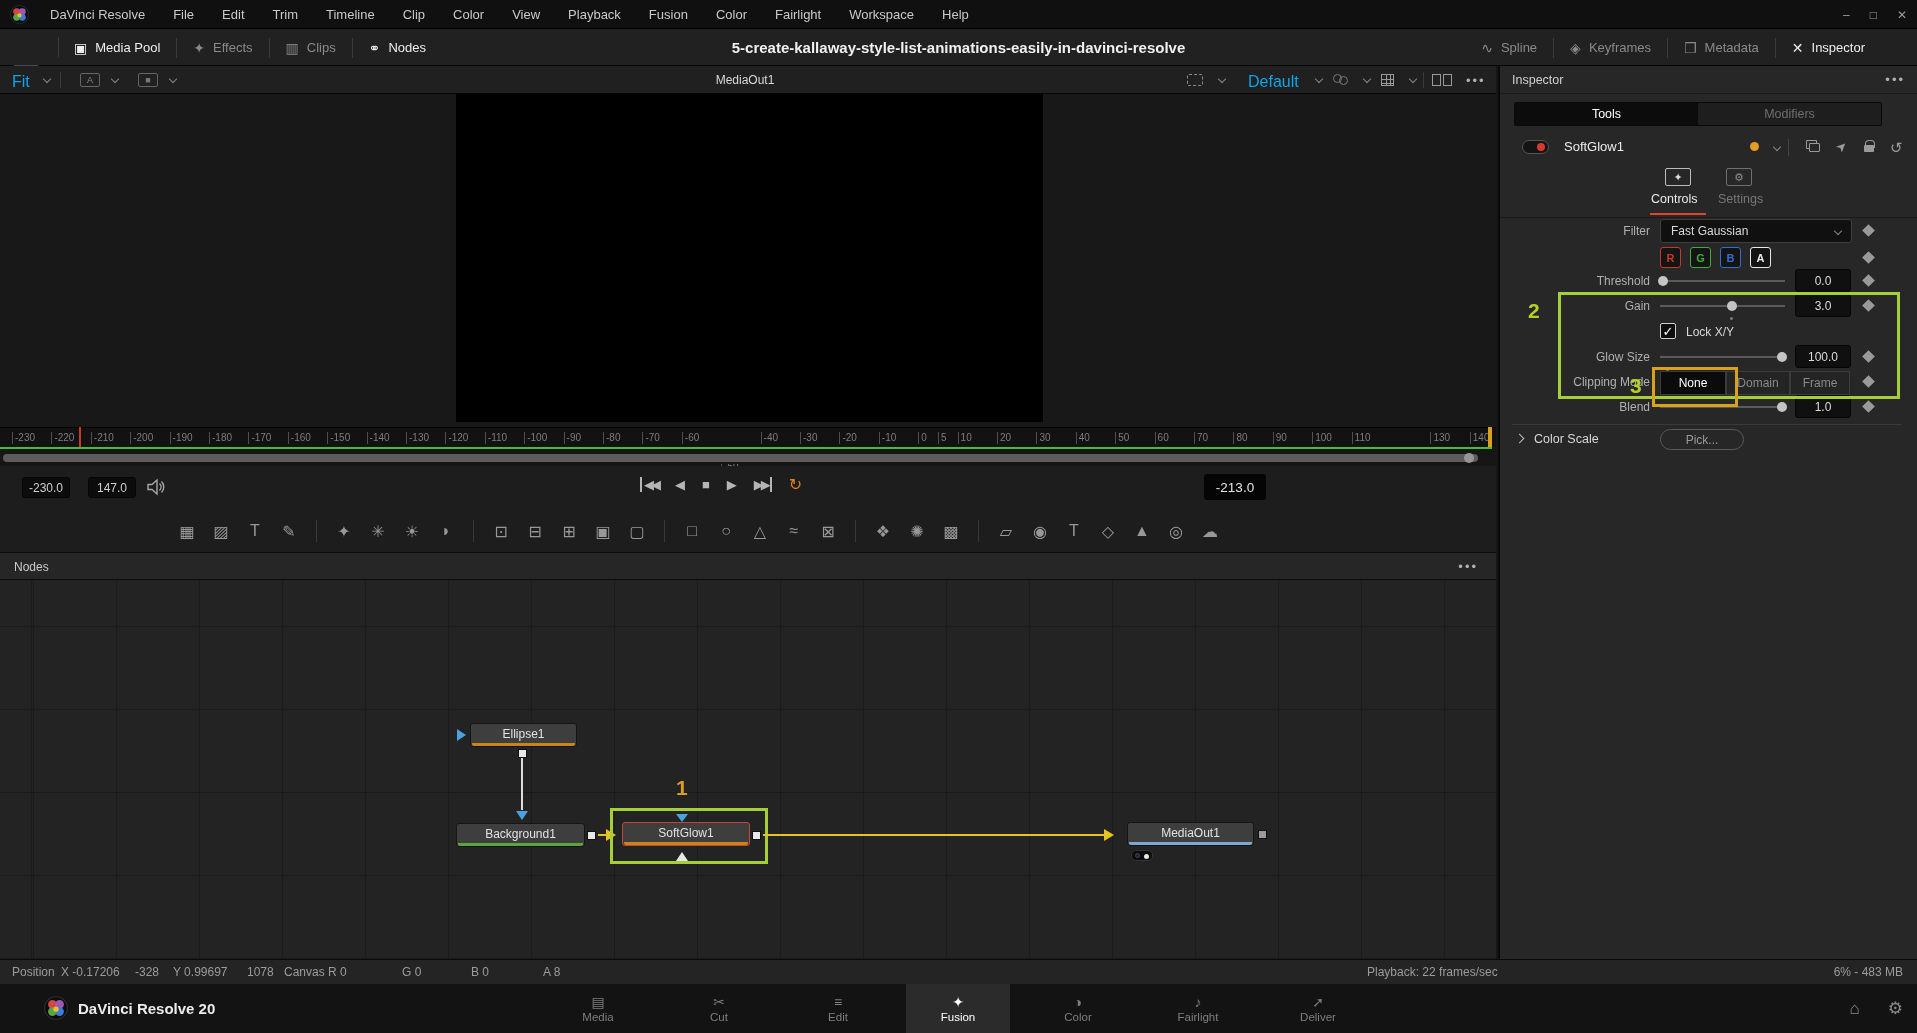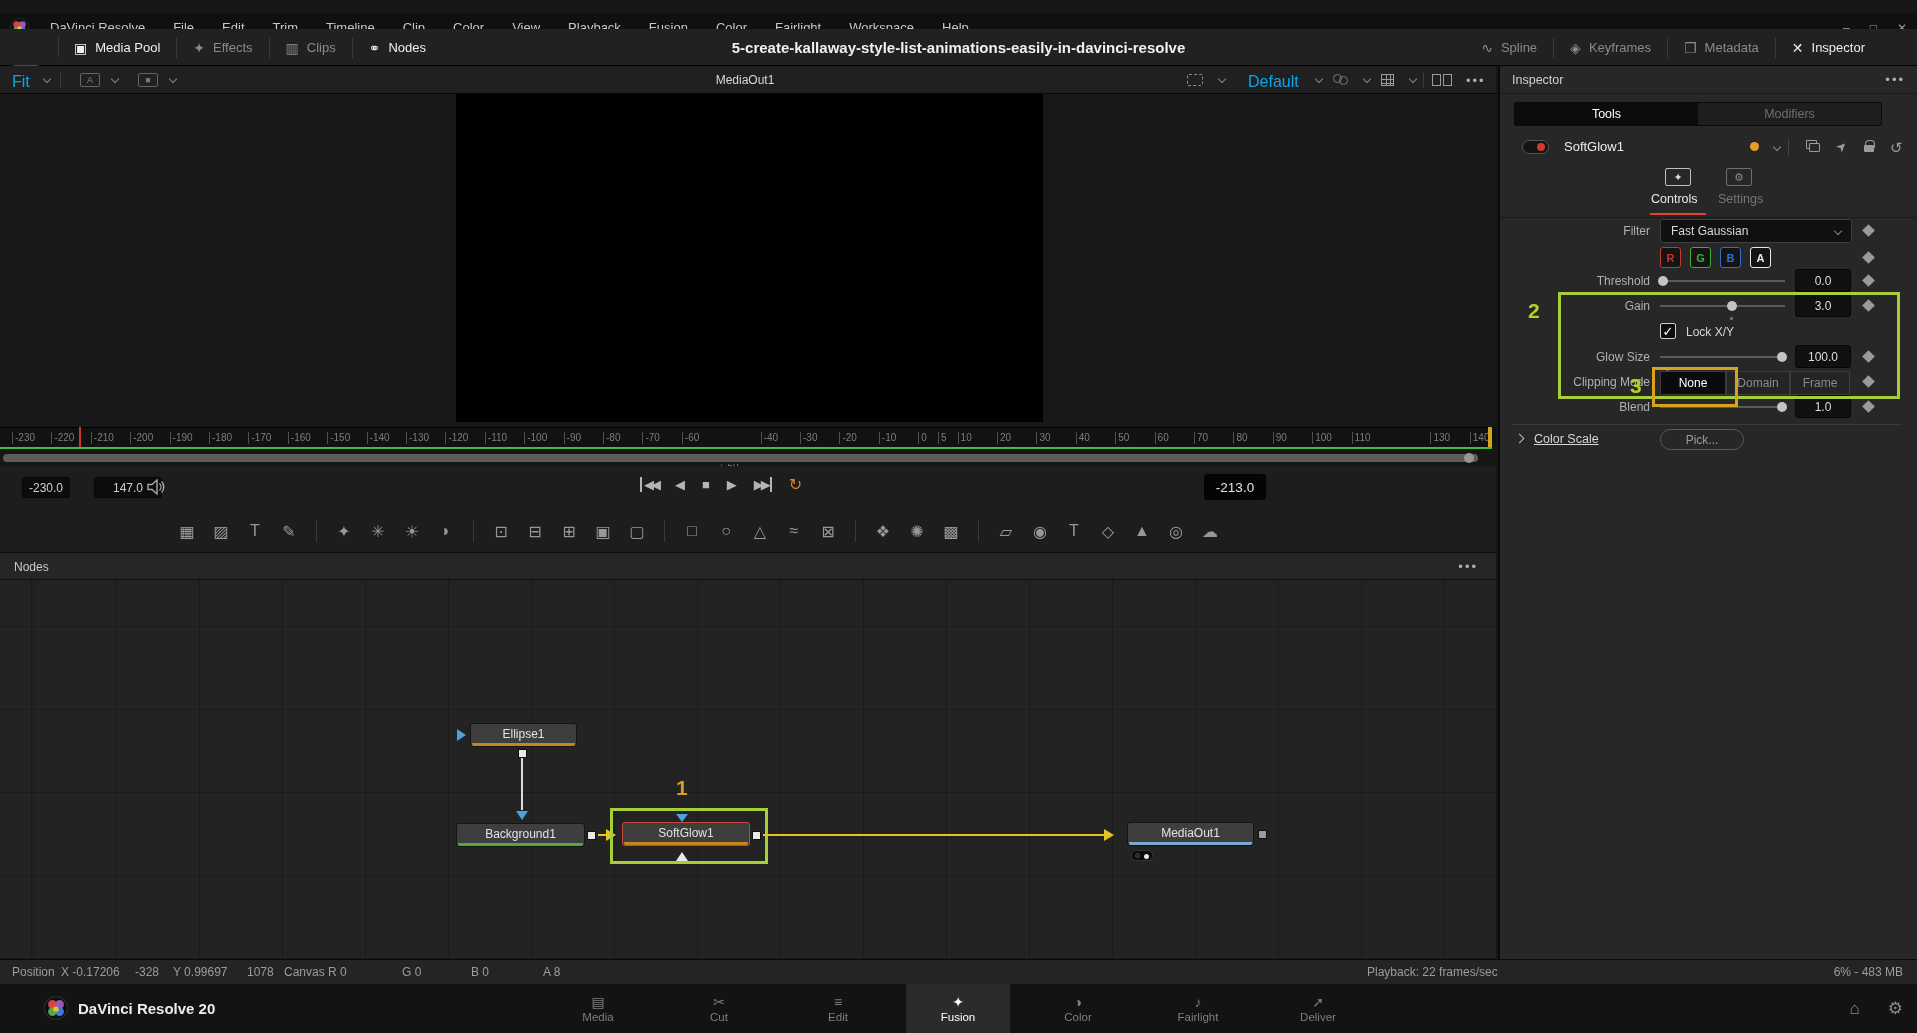--- a/index.html
+++ b/index.html
@@ -2,21 +2,21 @@
 <html><head>
 <meta charset="utf-8">
 <style>
   * { margin:0; padding:0; box-sizing:border-box; }
   html,body { background:#000; }
   body { font-family:"Liberation Sans","DejaVu Sans",sans-serif; }
   #app { position:relative; width:1917px; height:1033px; background:#161616; overflow:hidden; color:#ccc; }
   .abs { position:absolute; }
 
   
-  #menubar { left:0; top:0; width:1917px; height:29px; background:#101010; border-bottom:1px solid #000; display:flex; align-items:center;margin-top:13px; }
+  #menubar { left:0; top:0; width:1917px; height:29px; background:#101010; border-bottom:1px solid #000; display:flex; align-items:center; }
   #menu-items { display:flex; align-items:center; margin-left:36px; }
   .menu-item { padding:0 14px; font-size:13px; color:#c9c9c9; line-height:29px; cursor:default; }
   #winctl { position:absolute; right:10px; top:0; height:29px; display:flex; align-items:center; gap:20px; color:#9a9a9a; font-size:12px; }
 
   
   #toolbar { left:0; top:29px; width:1917px; height:37px; background:#212121; border-bottom:1px solid #050505; }
   .tb-btn { display:flex; align-items:center; gap:8px; font-size:13px; color:#8a8a8a; height:37px; padding:0 12px; }
   .tb-btn.active { color:#eeeeee; }
   .tb-ico { font-size:14px; line-height:1; }
   .tb-sep { width:1px; height:20px; background:#3a3a3a; margin:0 4px; align-self:center; }
@@ -145,21 +145,21 @@
   .valbox { position:absolute; left:295px; top:1px; width:56px; height:23px; background:#101010; border:1px solid #060606; border-radius:3px; color:#dcdcdc; font-size:12px; display:flex; align-items:center; justify-content:center; }
   .kfd { position:absolute; left:364px; top:8px; width:9px; height:9px; background:#9a9a9a; transform:rotate(45deg); }
   .chip { position:absolute; top:2px; width:21px; height:21px; border-radius:3px; border:1.5px solid var(--c); color:var(--c); background:#141414; display:flex; align-items:center; justify-content:center; font-size:11px; font-weight:bold; }
   .cbx { position:absolute; left:160px; top:4px; width:16px; height:16px; background:#0e0e0e; border:1.5px solid #cfcfcf; border-radius:2px; color:#fff; font-size:13px; display:flex; align-items:center; justify-content:center; }
   .cbx-lbl { position:absolute; left:186px; top:6px; font-size:12px; color:#d6d6d6; }
   .seg { position:absolute; top:2px; height:24px; background:#242424; border:1px solid #3c3c3c; color:#8a8a8a; font-size:12px; display:flex; align-items:center; justify-content:center; }
   .seg.sel { background:#0b0b0b; color:#ffffff; z-index:2; }
   #insp-div { position:absolute; left:12px; top:358px; width:390px; height:1px; background:#3a3a3a; }
   #colorscale { position:absolute; left:0; top:362px; width:100%; height:28px; }
   #colorscale .cs-chev { position:absolute; left:16px; top:7px; width:7px; height:7px; border-right:1.5px solid #bbb; border-bottom:1.5px solid #bbb; transform:rotate(-45deg); }
-  #colorscale .cs-lbl { position:absolute; left:34px; top:4px; font-size:12.5px; color:#d6d6d6;text-decoration:underline; }
+  #colorscale .cs-lbl { position:absolute; left:34px; top:4px; font-size:12.5px; color:#d6d6d6; }
   #pick-btn { position:absolute; left:160px; top:1px; width:84px; height:21px; border:1px solid #5a5a5a; border-radius:11px; color:#9a9a9a; font-size:12px; display:flex; align-items:center; justify-content:center; }
   .insp-anno-green { position:absolute; left:58px; top:226px; width:342px; height:107px; border:3px solid #a6ce39; z-index:5; pointer-events:none; }
   .insp-anno-yellow { position:absolute; left:152px; top:301px; width:86px; height:40px; border:3px solid #d9a21c; z-index:6; pointer-events:none; }
   .insp-num { position:absolute; font-size:21px; font-weight:bold; color:#b6d028; z-index:7; }
 </style>
 </head>
 <body>
 
 <div id="app">
 
@@ -327,21 +327,21 @@
   <div id="playhead" class="abs"></div>
   <div id="ruler-end" class="abs"></div>
   <div id="renderline" class="abs"></div>
   <div id="hscroll" class="abs">
       <div class="thumb"></div>
       <div class="knob"></div>
     </div>
 
   <div id="transport" class="abs">
     <div class="tval" style="left:22px;width:48px">-230.0</div>
-    <div class="tval" style="left:94px;width:68px">147.0</div>
+    <div class="tval" style="left:88px;width:48px">147.0</div>
     <svg class="abs" style="left:146px;top:12px" width="20" height="18" viewBox="0 0 20 18">
       <path d="M2 6.5h4l5-4.5v14l-5-4.5H2z" fill="none" stroke="#a8a8a8" stroke-width="1.4"></path>
       <path d="M13.5 5.5c2 2 2 5 0 7" fill="none" stroke="#a8a8a8" stroke-width="1.4"></path>
       <path d="M15.5 3.5c3 3 3 8 0 11" fill="none" stroke="#a8a8a8" stroke-width="1.4"></path>
     </svg>
     <div id="tbuttons">
       <span class="skip-l">◀◀</span>
       <span>◀</span>
       <span>■</span>
       <span>▶</span>

